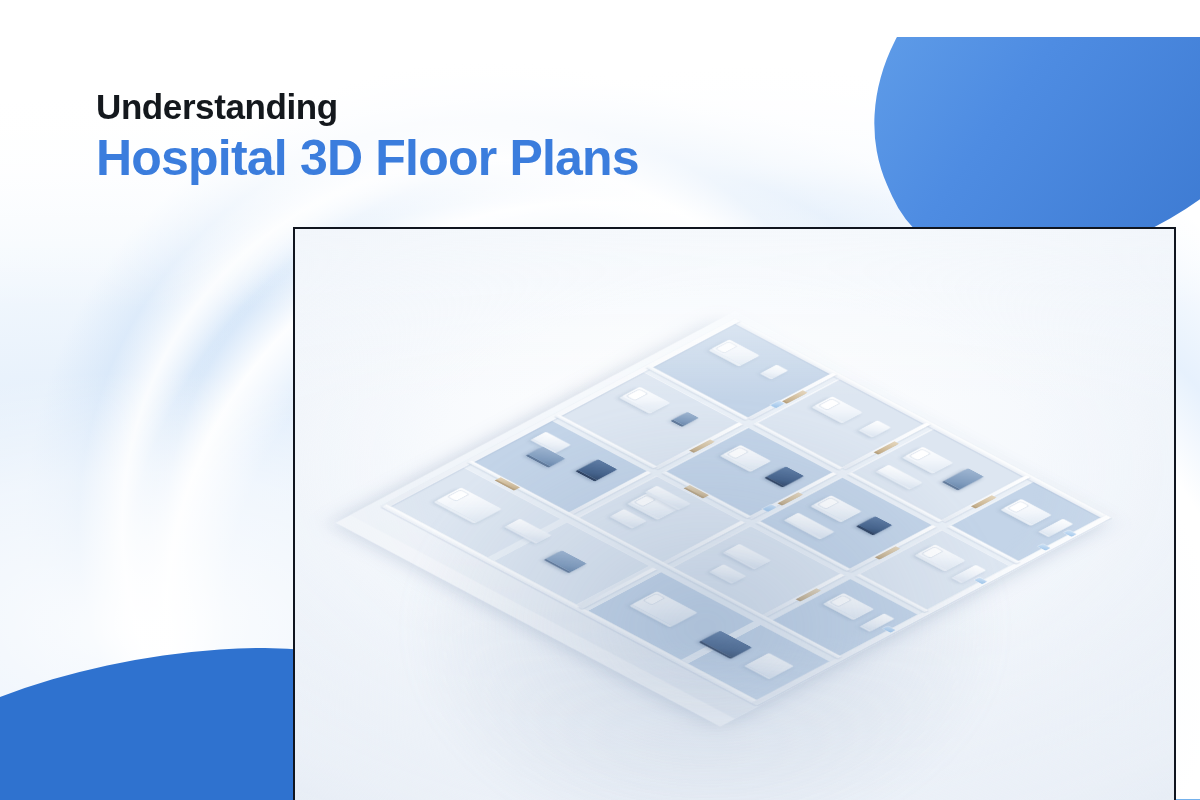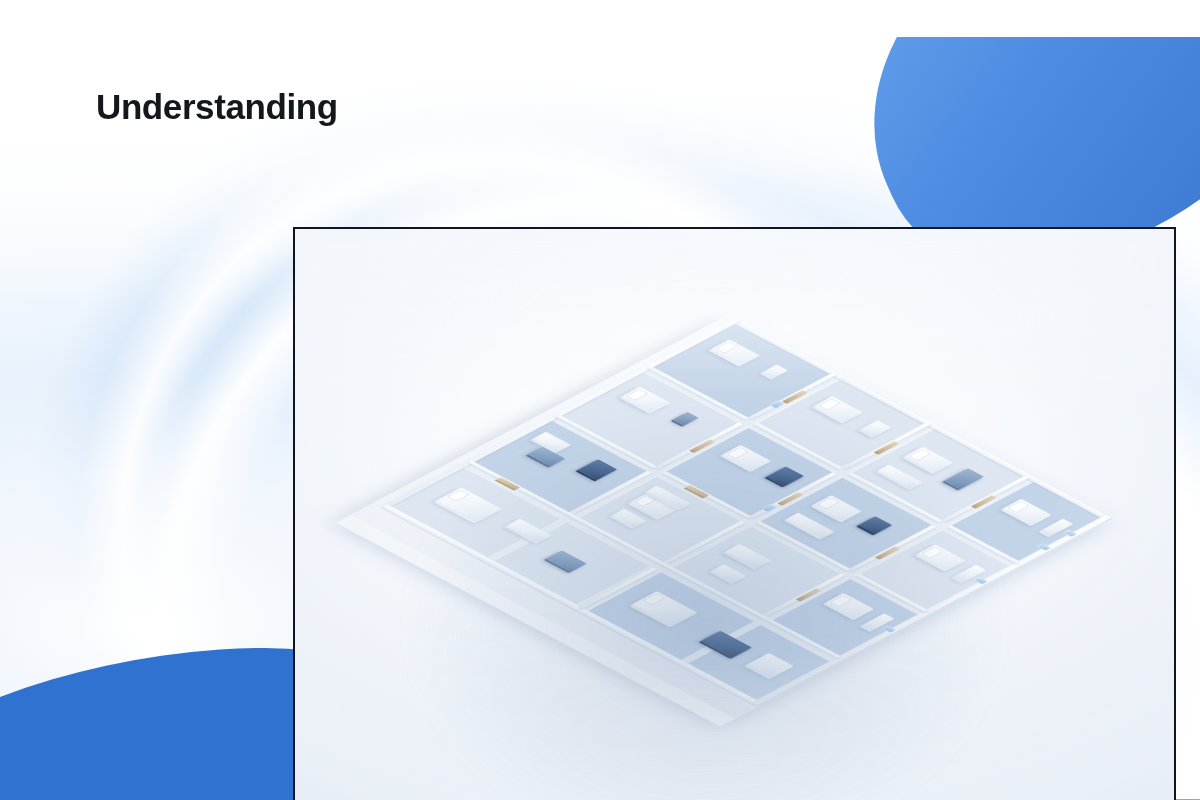--- a/index.html
+++ b/index.html
@@ -248,20 +248,21 @@
   <div id="bg-swirl-d" class="bg-layer"></div>
   <div id="bg-swirl-b" class="bg-layer"></div>
   <div id="bg-swirl-c" class="bg-layer"></div>
   <div class="bg-layer" id="bg-swirl-a"></div>
   <div class="bg-layer" id="bg-topfade"></div>
 
   <div id="blob-topright"></div>
 
   <div id="heading-block">
     <div id="title-eyebrow">Understanding</div>
+    <div id="title-main">Hospital 3D Floor Plans</div>
   </div>
 
   <div id="image-frame">
     <div id="render-stage">
       <div id="iso-shadow"></div>
 
       <div id="iso-scene">
         <div class="slab" id="floor-slab"></div>
 
         <div class="room blue" style="left:60px;  top:60px;  width:170px; height:150px;"></div>

